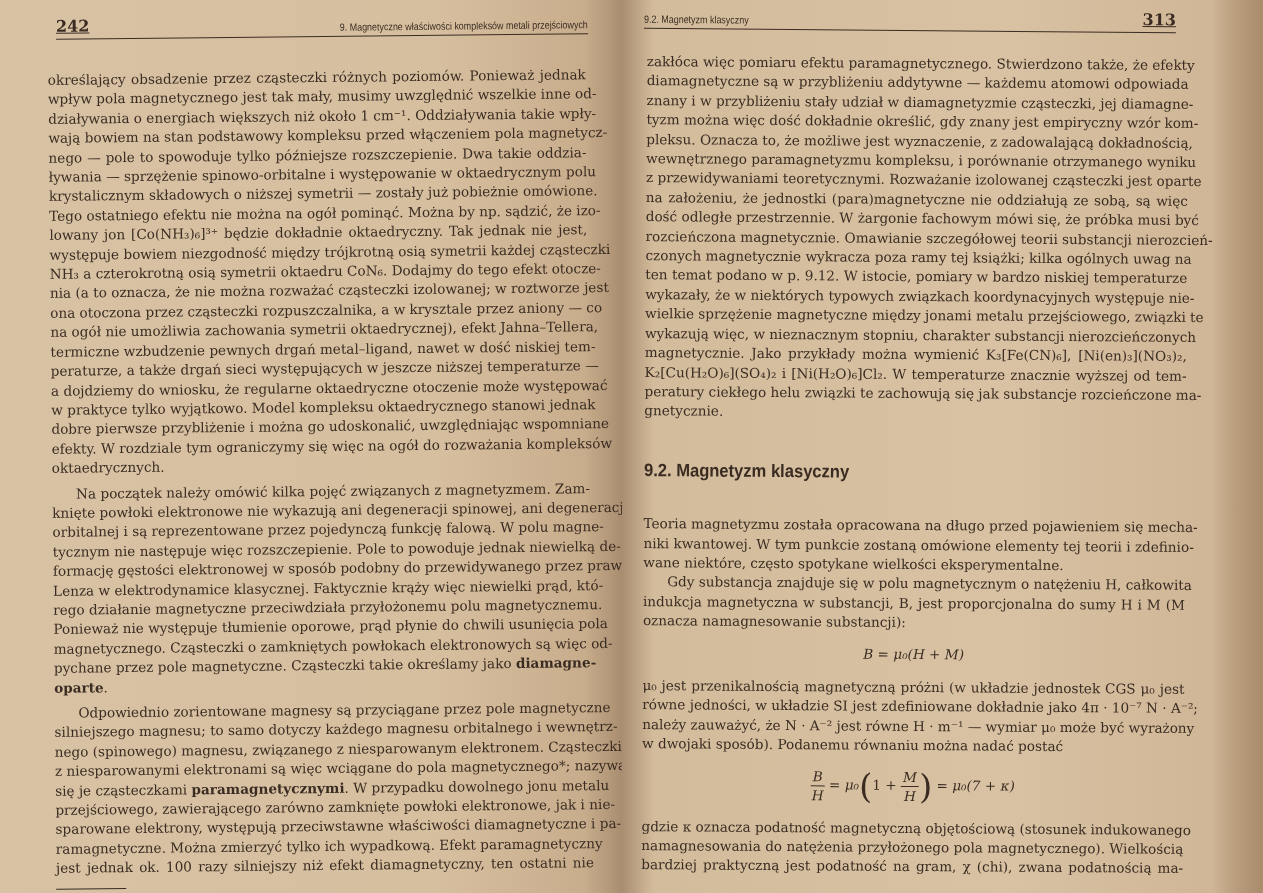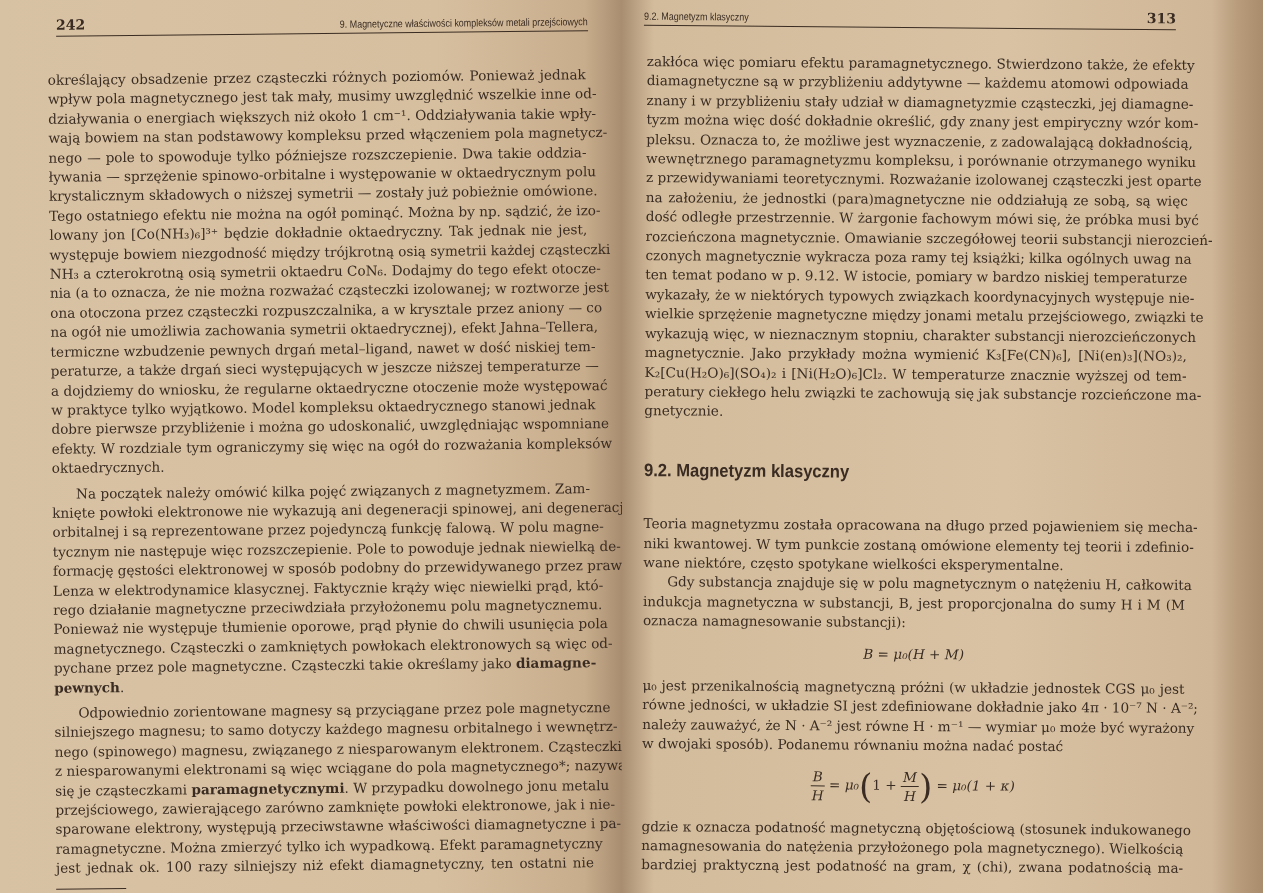--- a/index.html
+++ b/index.html
@@ -20,21 +20,21 @@
   #right-page {
     left:622px; width:641px;
     background:linear-gradient(90deg, #a98e72 0%, #d3bc9c 5%, #d8c2a3 60%, #cfb696 92%, #b89c7c 96%, #a88c6c 100%);
   }
   .running-head {
     position:absolute; display:flex; justify-content:space-between; align-items:flex-end;
     border-bottom:1.5px solid #3a2c22; padding-bottom:3px;
   }
   #left-page .running-head { left:56px; top:14px; width:532px; transform:rotate(-0.6deg); }
   #right-page .running-head { left:22px; top:8px; width:532px; transform:rotate(0.5deg); }
-  .page-number { font-family:"DejaVu Serif", serif; font-weight:bold; font-size:14px; }
+  .page-number { font-family:"DejaVu Serif", serif; font-weight:bold; font-size:16px;text-decoration:underline; }
   .chapter-title { font-family:"Liberation Sans", sans-serif; font-size:10.5px; transform:scaleX(0.85); transform-origin:right bottom; white-space:nowrap; }
   #right-page .chapter-title { transform-origin:left bottom; }
   .body-text {
     position:absolute; font-size:13.6px; line-height:19.4px; text-align:justify;
   }
   #left-page .body-text { left:52px; top:68px; width:538px; transform:rotate(-0.6deg); }
   #right-page .body-text { left:22px; top:54px; width:542px; transform:rotate(0.4deg); }
   .line { display:block; white-space:nowrap; text-align:justify; text-align-last:justify; }
   .line.last { text-align-last:left; }
   .indent { padding-left:24px; }
@@ -89,21 +89,21 @@
       <span class="line indent">Na początek należy omówić kilka pojęć związanych z magnetyzmem. Zam-</span>
       <span class="line">knięte powłoki elektronowe nie wykazują ani degeneracji spinowej, ani degeneracji</span>
       <span class="line">orbitalnej i są reprezentowane przez pojedynczą funkcję falową. W polu magne-</span>
       <span class="line">tycznym nie następuje więc rozszczepienie. Pole to powoduje jednak niewielką de-</span>
       <span class="line">formację gęstości elektronowej w sposób podobny do przewidywanego przez prawo</span>
       <span class="line">Lenza w elektrodynamice klasycznej. Faktycznie krąży więc niewielki prąd, któ-</span>
       <span class="line">rego działanie magnetyczne przeciwdziała przyłożonemu polu magnetycznemu.</span>
       <span class="line">Ponieważ nie występuje tłumienie oporowe, prąd płynie do chwili usunięcia pola</span>
       <span class="line">magnetycznego. Cząsteczki o zamkniętych powłokach elektronowych są więc od-</span>
       <span class="line"><span>pychane przez pole magnetyczne. Cząsteczki takie określamy jako</span> <span class="bold">diamagne-</span></span>
-      <span class="line last"><span class="bold">pewnych</span><span>.</span></span>
+      <span class="line last"><span class="bold">oparte</span><span>.</span></span>
     </div>
     <div class="gap"></div>
     <div>
       <span class="line indent">Odpowiednio zorientowane magnesy są przyciągane przez pole magnetyczne</span>
       <span class="line">silniejszego magnesu; to samo dotyczy każdego magnesu orbitalnego i wewnętrz-</span>
       <span class="line">nego (spinowego) magnesu, związanego z niesparowanym elektronem. Cząsteczki</span>
       <span class="line">z niesparowanymi elektronami są więc wciągane do pola magnetycznego*; nazywa</span>
       <span class="line"><span>się je cząsteczkami</span> <span class="bold">paramagnetycznymi</span><span>. W przypadku dowolnego jonu metalu</span></span>
       <span class="line">przejściowego, zawierającego zarówno zamknięte powłoki elektronowe, jak i nie-</span>
       <span class="line">sparowane elektrony, występują przeciwstawne właściwości diamagnetyczne i pa-</span>
@@ -168,21 +168,21 @@
     <div class="equation">
       <span class="frac">
         <span class="num">B</span>
         <span class="den">H</span>
       </span>
       <span>= μ₀</span><span class="big-paren">(</span><span class="upright">1 +</span>
       <span class="frac">
         <span class="num">M</span>
         <span class="den">H</span>
       </span><span class="big-paren">)</span>
-      <span>= μ₀(1 + κ)</span>
+      <span>= μ₀(7 + κ)</span>
     </div>
 
     <div>
       <span class="line">gdzie κ oznacza podatność magnetyczną objętościową (stosunek indukowanego</span>
       <span class="line">namagnesowania do natężenia przyłożonego pola magnetycznego). Wielkością</span>
       <span class="line">bardziej praktyczną jest podatność na gram, χ (chi), zwana podatnością ma-</span>
     </div>
   </div>
 </div>
 

